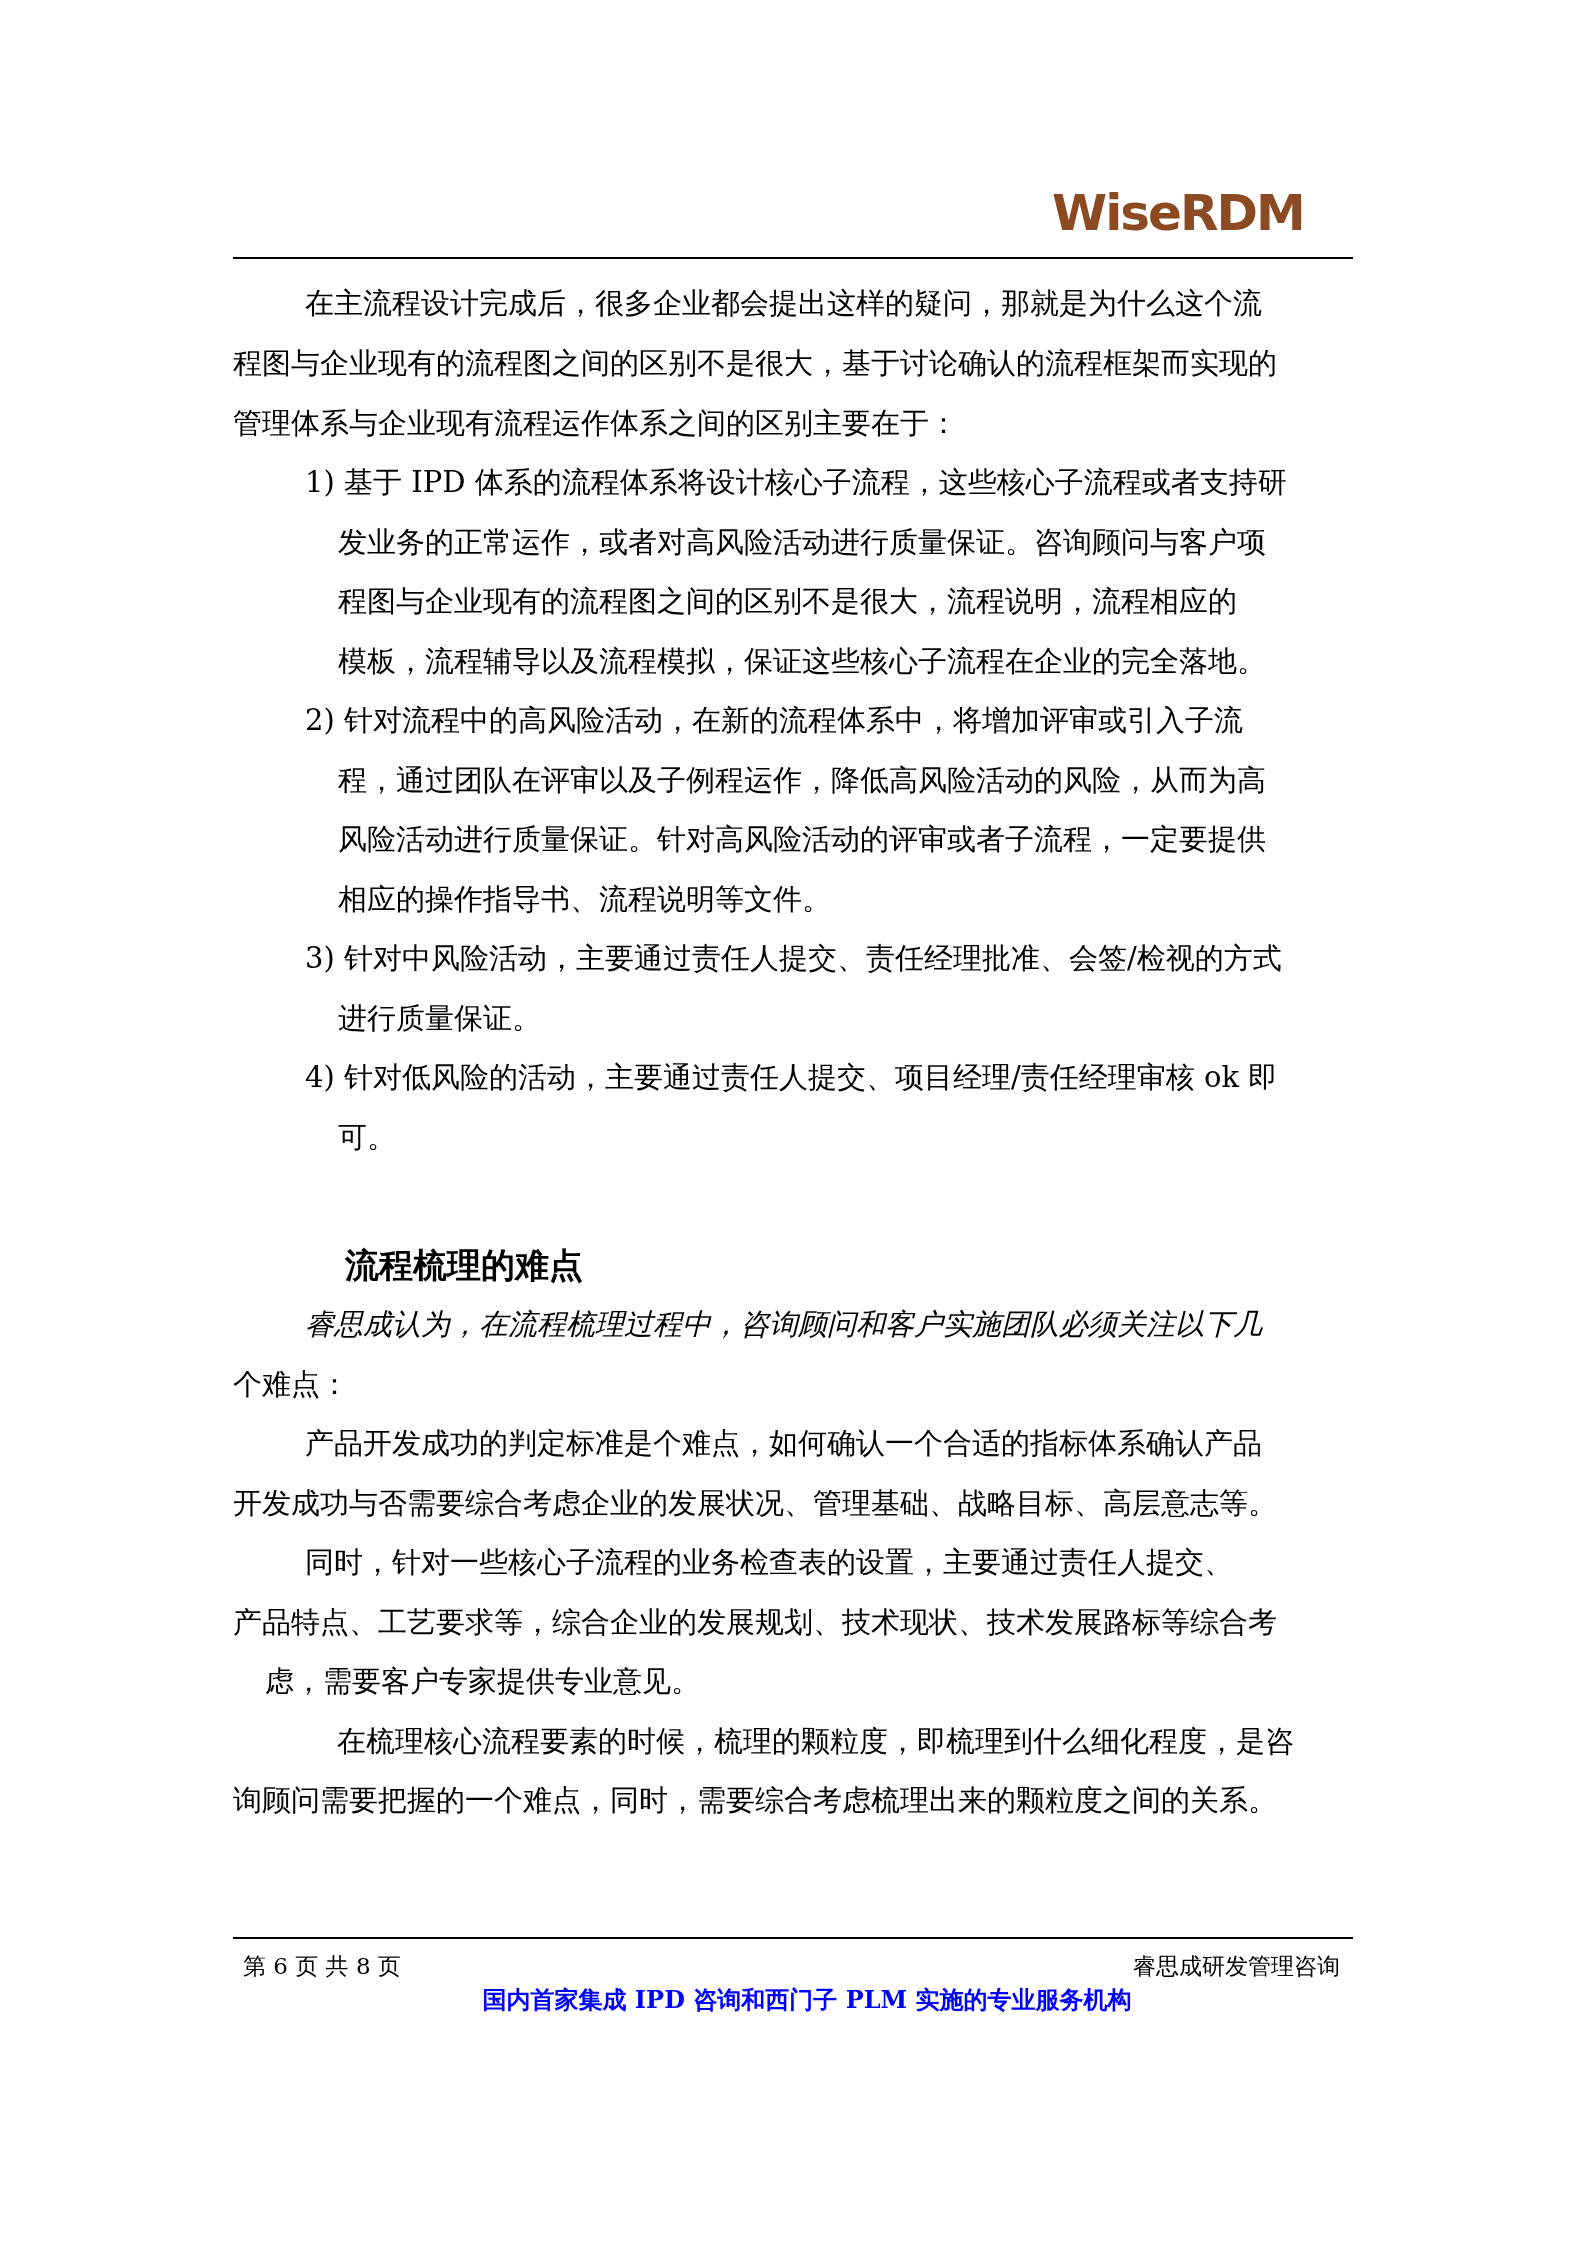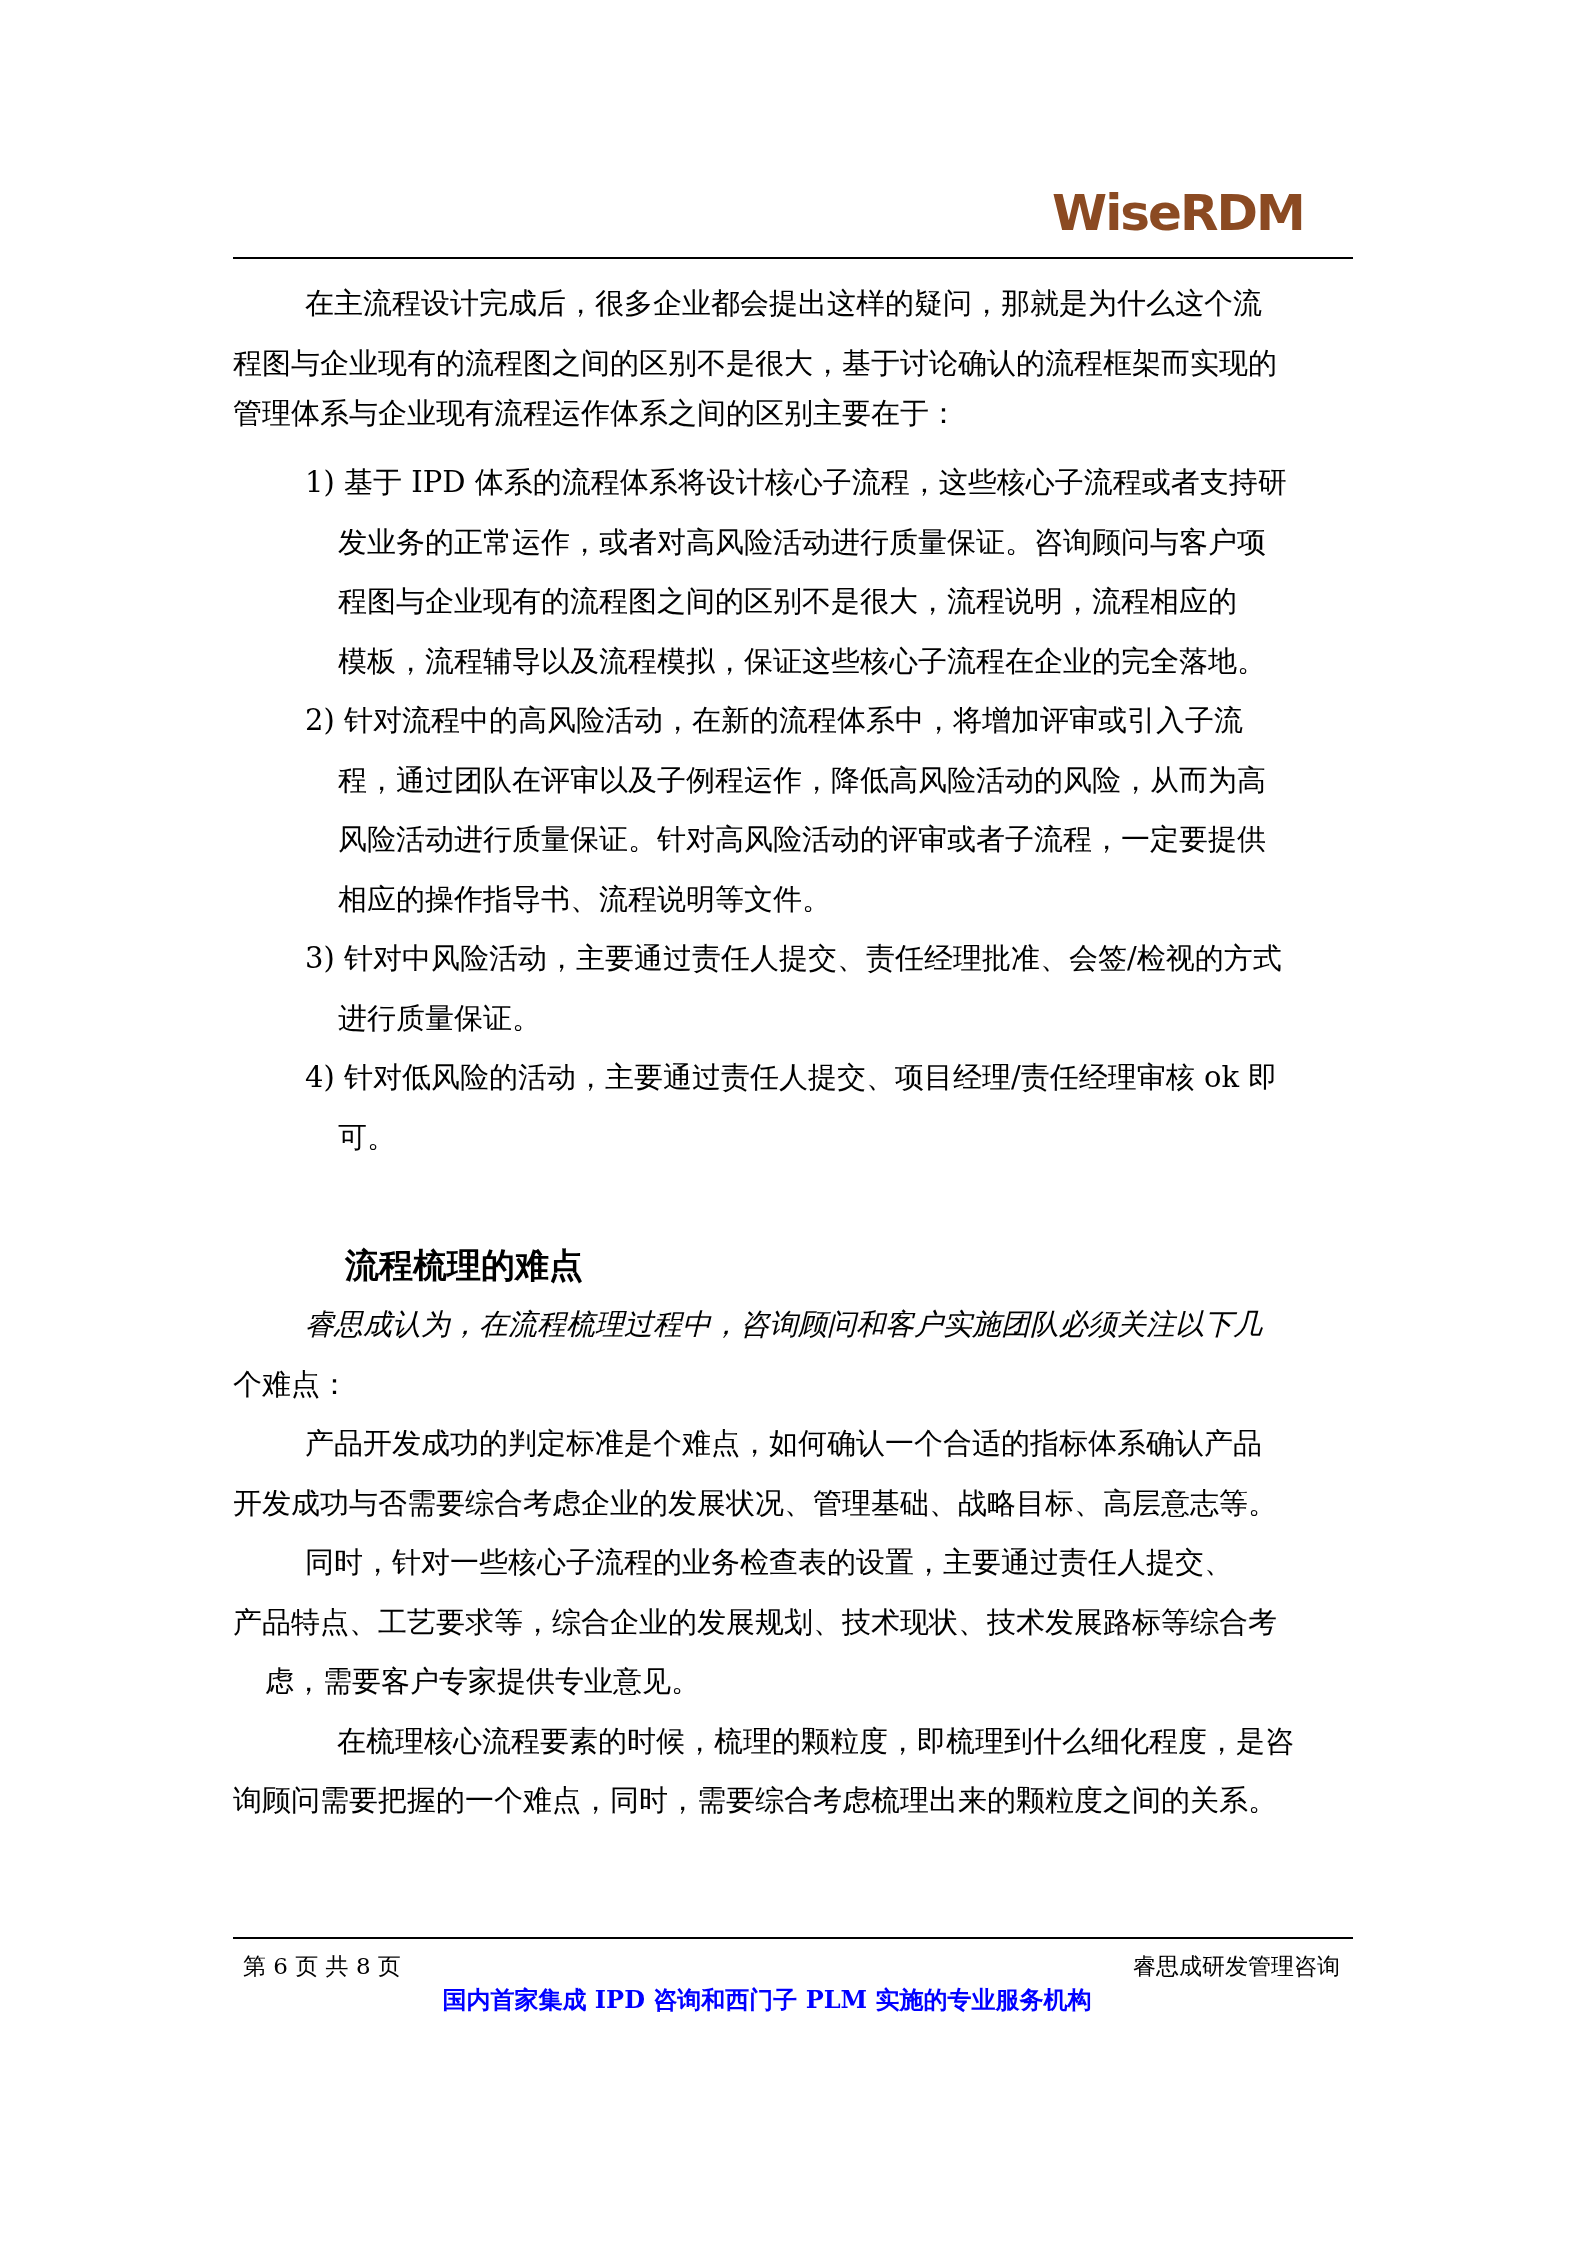--- a/index.html
+++ b/index.html
@@ -7,32 +7,32 @@
          font-family:"DejaVu Serif","Liberation Serif",serif; color:#000; }
   .logo { position:absolute; left:1052px; top:186px; width:304px; height:54px;
           font-family:"DejaVu Sans","Liberation Sans",sans-serif; font-weight:bold;
           font-size:50px; letter-spacing:-2px; color:#8B4A22; line-height:54px; white-space:nowrap; }
   .rule { position:absolute; left:233px; width:1120px; height:2px; background:#000; }
   .line { position:absolute; font-size:29px; line-height:36px; height:36px; white-space:nowrap; }
   .heading { font-weight:bold; font-family:"DejaVu Sans","Liberation Sans",sans-serif; font-size:34px;margin-left:40px; }
   .footer-left { position:absolute; left:243px; top:1950px; font-size:23px; line-height:32px; white-space:nowrap; }
   .footer-right { position:absolute; right:246px; top:1950px; font-size:23px; line-height:32px; white-space:nowrap; }
   .tagline { position:absolute; left:0; width:1534px; text-align:center; top:1984px; font-size:24px; line-height:32px;
-             font-weight:bold; color:#0000FF; white-space:nowrap; }
+             font-weight:bold; color:#0000FF; white-space:nowrap;padding-left:40px; }
 </style>
 </head>
 <body>
 
 <div class="logo">WiseRDM</div>
 <div class="rule" style="top:257px"></div>
 
 <div id="body-lines">
     <div class="line" style="left: 305px; top: 285px;">在主流程设计完成后，很多企业都会提出这样的疑问，那就是为什么这个流</div>
     <div class="line" style="left: 233px; top: 345px;">程图与企业现有的流程图之间的区别不是很大，基于讨论确认的流程框架而实现的</div>
-    <div class="line" style="left: 233px; top: 395px;">管理体系与企业现有流程运作体系之间的区别主要在于：</div>
+    <div class="line" style="left: 233px; top: 405px;">管理体系与企业现有流程运作体系之间的区别主要在于：</div>
     <div class="line" style="left: 305px; top: 464px;">1) 基于 IPD 体系的流程体系将设计核心子流程，这些核心子流程或者支持研</div>
     <div class="line" style="left: 338px; top: 524px;">发业务的正常运作，或者对高风险活动进行质量保证。咨询顾问与客户项</div>
     <div class="line" style="left: 338px; top: 583px;">程图与企业现有的流程图之间的区别不是很大，流程说明，流程相应的</div>
     <div class="line" style="left: 338px; top: 643px;">模板，流程辅导以及流程模拟，保证这些核心子流程在企业的完全落地。</div>
     <div class="line" style="left: 305px; top: 702px;">2) 针对流程中的高风险活动，在新的流程体系中，将增加评审或引入子流</div>
     <div class="line" style="left: 338px; top: 762px;">程，通过团队在评审以及子例程运作，降低高风险活动的风险，从而为高</div>
     <div class="line" style="left: 338px; top: 821px;">风险活动进行质量保证。针对高风险活动的评审或者子流程，一定要提供</div>
     <div class="line" style="left: 338px; top: 881px;">相应的操作指导书、流程说明等文件。</div>
     <div class="line" style="left: 305px; top: 940px;">3) 针对中风险活动，主要通过责任人提交、责任经理批准、会签/检视的方式</div>
     <div class="line" style="left: 338px; top: 1000px;">进行质量保证。</div>

